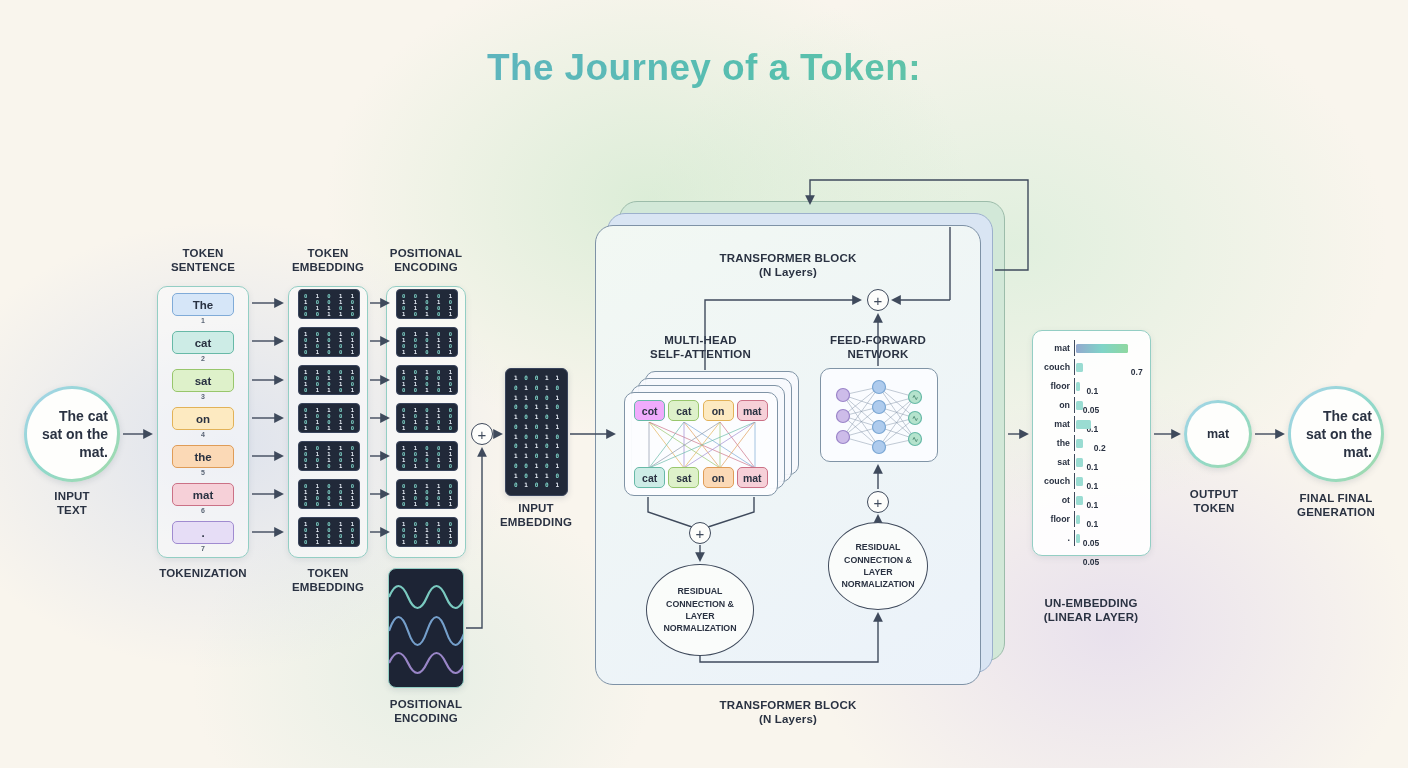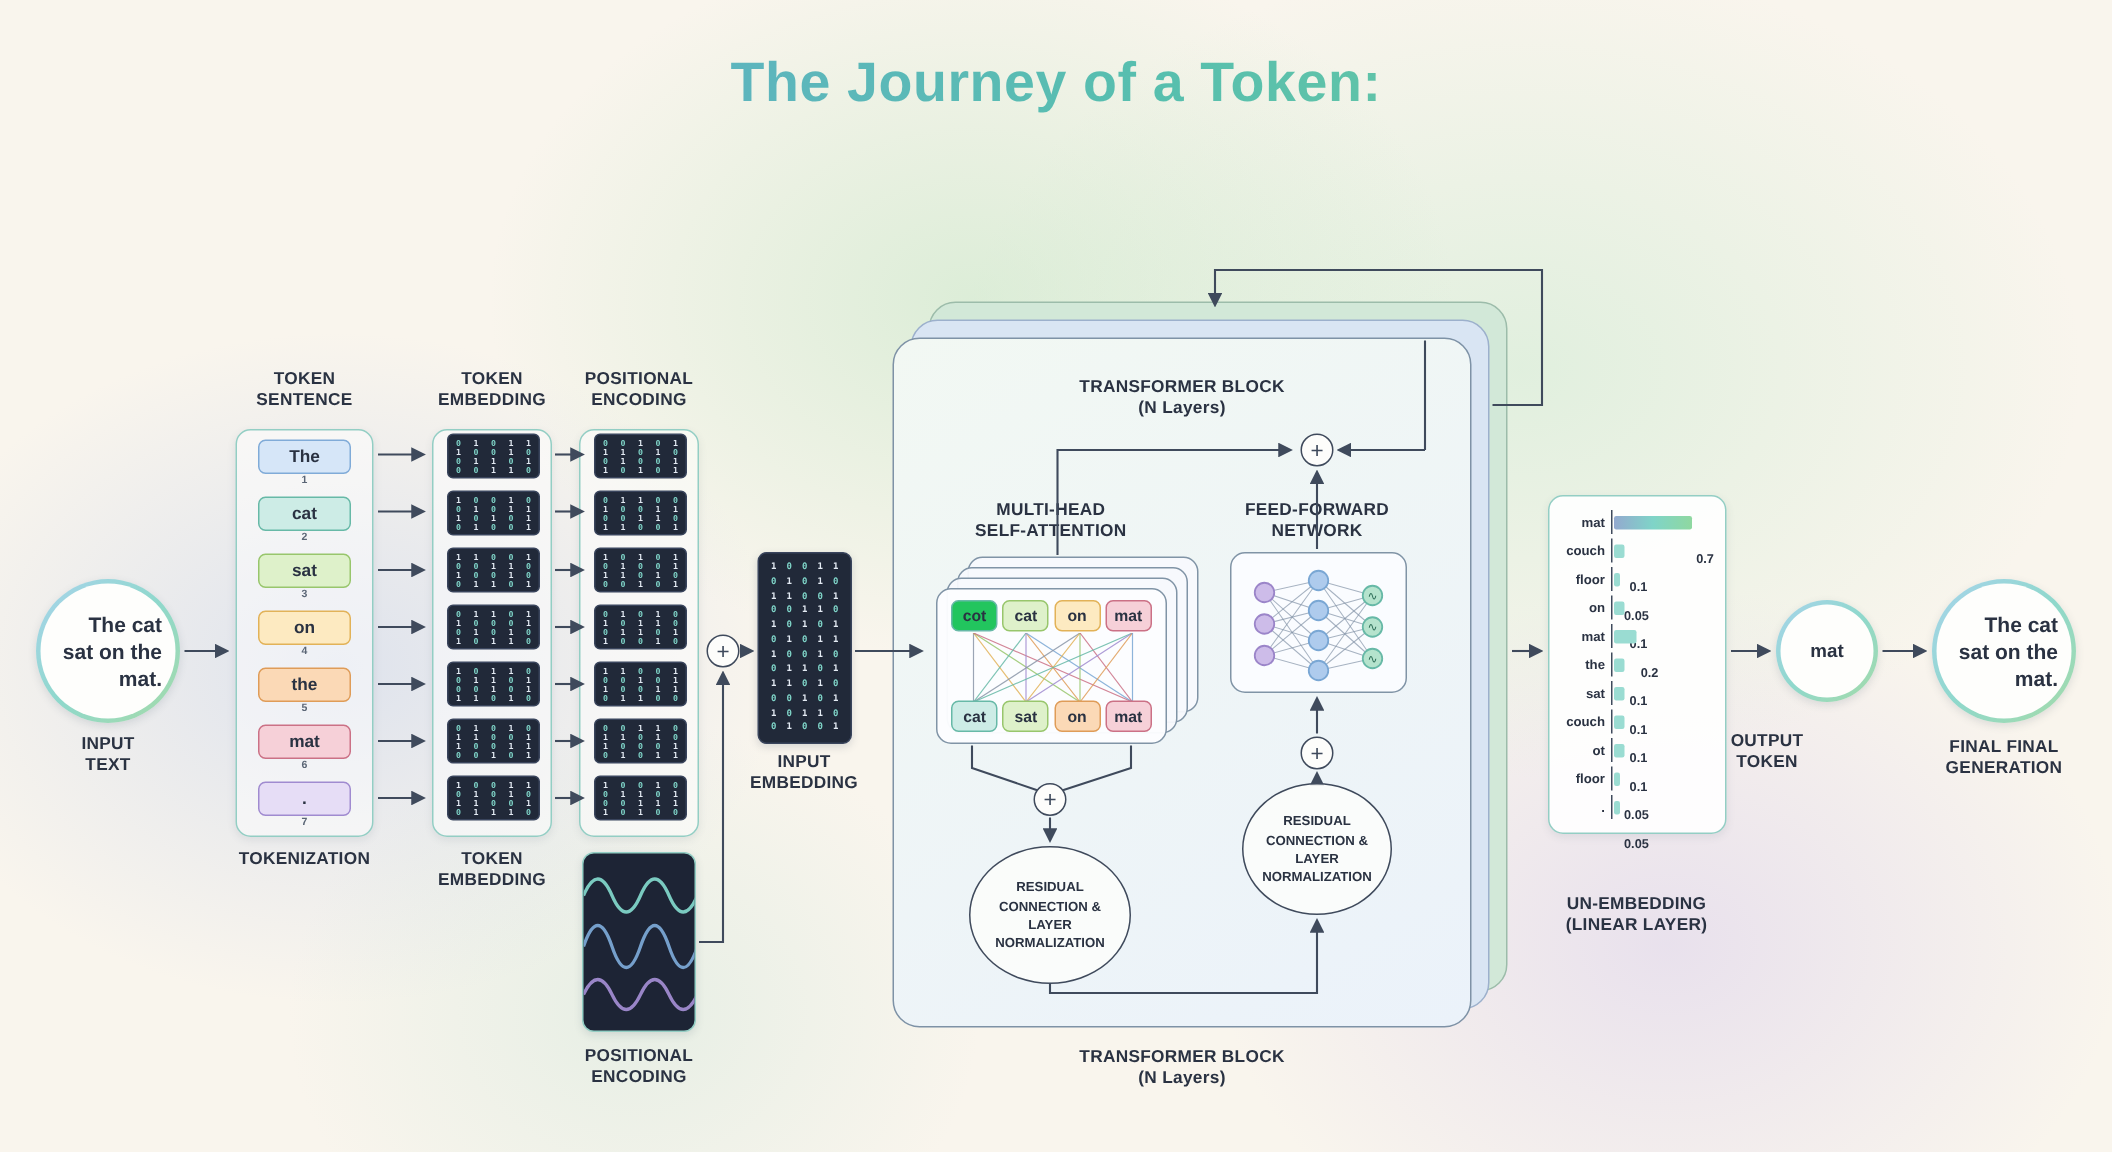--- a/index.html
+++ b/index.html
@@ -9,21 +9,21 @@
     position:relative; width:1408px; height:768px; overflow:hidden;
     background:
       radial-gradient(420px 320px at 16% 58%, rgba(168,190,236,0.33), transparent 70%),
       radial-gradient(460px 340px at 46% 26%, rgba(180,226,186,0.42), transparent 70%),
       radial-gradient(520px 380px at 72% 32%, rgba(188,231,200,0.40), transparent 72%),
       radial-gradient(430px 340px at 79% 82%, rgba(199,184,236,0.33), transparent 70%),
       radial-gradient(330px 280px at 30% 88%, rgba(188,224,210,0.30), transparent 70%),
       #f9f5ed;
   }
   .title { position:absolute; left:0; width:1408px; text-align:center; font-weight:700; }
-  .title-1 { top:34px; font-size:37px; letter-spacing:0.4px; color:#57bfae;
+  .title-1 { top:47px; font-size:37px; letter-spacing:0.4px; color:#57bfae;
     background:linear-gradient(90deg,#68a4d8 0%,#57bfae 55%,#7ed096 100%);
     -webkit-background-clip:text; background-clip:text; -webkit-text-fill-color:transparent; }
   .title-2 { top:86px; font-size:40px; color:#333e53; letter-spacing:0.3px; }
 
   .lbl { position:absolute; font-size:11.5px; font-weight:700; color:#2a3242; text-align:center;
          line-height:1.25; letter-spacing:0.2px; white-space:pre-line; }
 
   .ring { position:absolute; border-radius:50%; padding:3px;
           background:linear-gradient(135deg,#a8d4ec,#8fd8cc,#a5dba8);
           box-shadow:0 2px 6px rgba(60,80,100,0.15); }
@@ -684,21 +684,21 @@
   <div class="lbl" style="left:688px; top:698px; width:200px;">TRANSFORMER BLOCK
 (N Layers)</div>
 
   <div class="lbl" style="left:628px; top:333px; width:145px;">MULTI-HEAD
 SELF-ATTENTION</div>
   <div class="att-panel" style="left:645px; top:371px;"></div>
   <div class="att-panel" style="left:638px; top:378px;"></div>
   <div class="att-panel" style="left:631px; top:385px;"></div>
   <div class="att-panel att-front" style="left:624px; top:392px;">
     <div class="att-row top">
-        <div class="att-tok" style="background: #22c55e; border-color: rgb(103, 185, 167);">cot</div>
+        <div class="att-tok" style="background: #f0abfc; border-color: rgb(103, 185, 167);">cot</div>
         <div class="att-tok" style="background: rgb(222, 241, 202); border-color: rgb(152, 198, 108);">cat</div>
         <div class="att-tok" style="background: rgb(253, 234, 193); border-color: rgb(226, 178, 88);">on</div>
         <div class="att-tok" style="background: rgb(246, 208, 216); border-color: rgb(203, 113, 134);">mat</div>
       </div>
     <svg class="att-lines" viewBox="0 0 154 46">
         <line x1="24" y1="0" x2="24" y2="46" stroke="#8a96a8" stroke-width="0.8" opacity="0.85"></line>
         <line x1="24" y1="0" x2="59" y2="46" stroke="#e2b258" stroke-width="0.8" opacity="0.85"></line>
         <line x1="24" y1="0" x2="95" y2="46" stroke="#98c66c" stroke-width="0.8" opacity="0.85"></line>
         <line x1="24" y1="0" x2="130" y2="46" stroke="#cb7186" stroke-width="0.8" opacity="0.85"></line>
         <line x1="59" y1="0" x2="24" y2="46" stroke="#67b9a7" stroke-width="0.8" opacity="0.85"></line>
@@ -851,21 +851,21 @@
           <div class="u-prob">0.05</div>
         </div>
       </div>
     </div>
   <div class="lbl" style="left:1026px; top:596px; width:130px;">UN-EMBEDDING
 (LINEAR LAYER)</div>
 
   <div class="ring ring-sm" style="left:1184px; top:400px; width:68px; height:68px;">
     <div class="ring-inner">mat</div>
   </div>
-  <div class="lbl" style="left:1142px; top:487px; width:72px;">OUTPUT
+  <div class="lbl" style="left:1178px; top:487px; width:72px;">OUTPUT
 TOKEN</div>
 
   <div class="ring ring-lg" style="left:1288px; top:386px; width:96px; height:96px;">
     <div class="ring-inner">The cat sat on the mat.</div>
   </div>
   <div class="lbl" style="left:1280px; top:491px; width:112px;">FINAL FINAL
 GENERATION</div>
 
   <svg class="overlay" width="1408" height="768" viewBox="0 0 1408 768">
     <defs>

